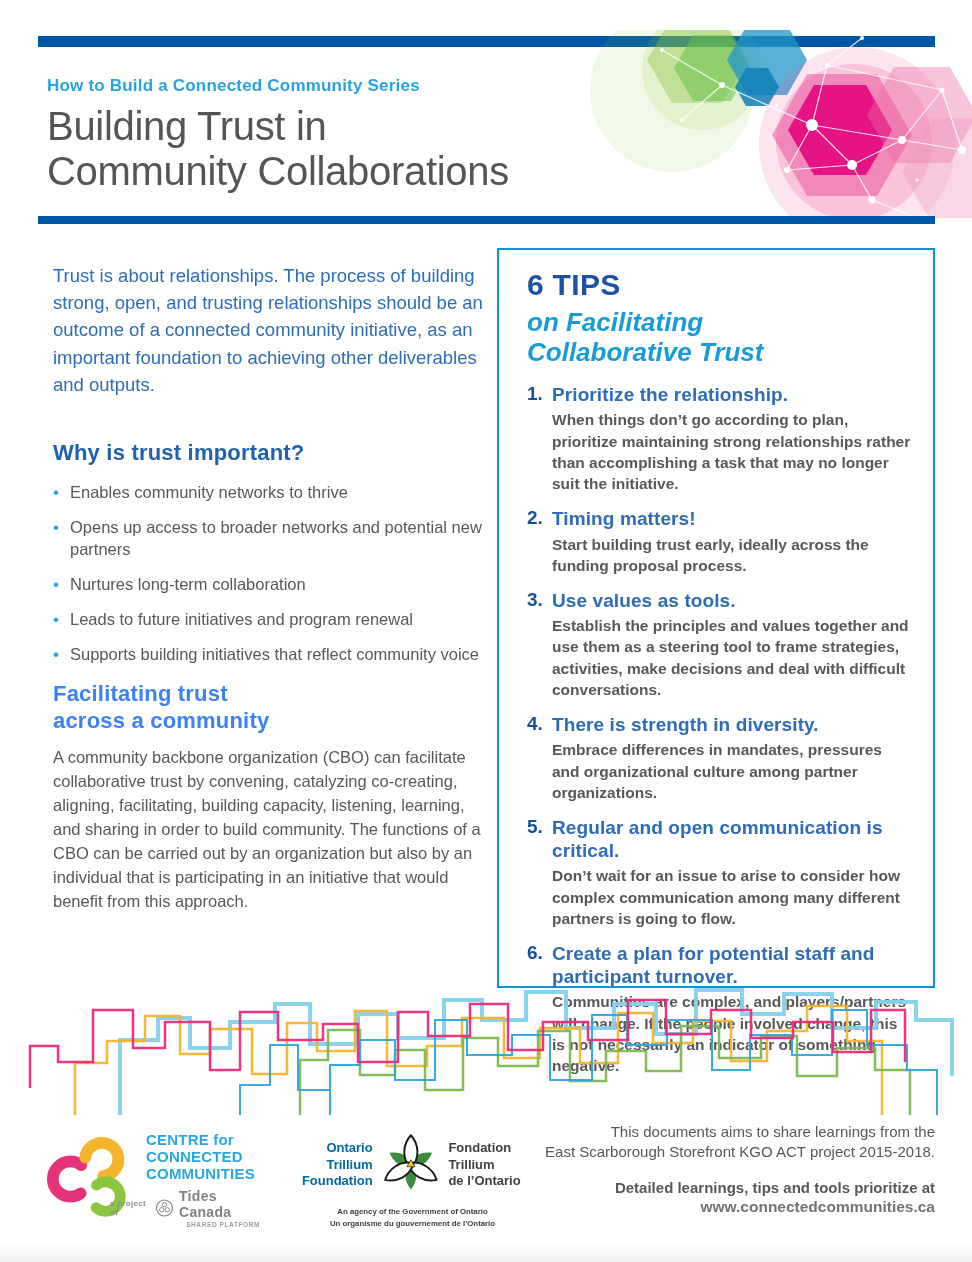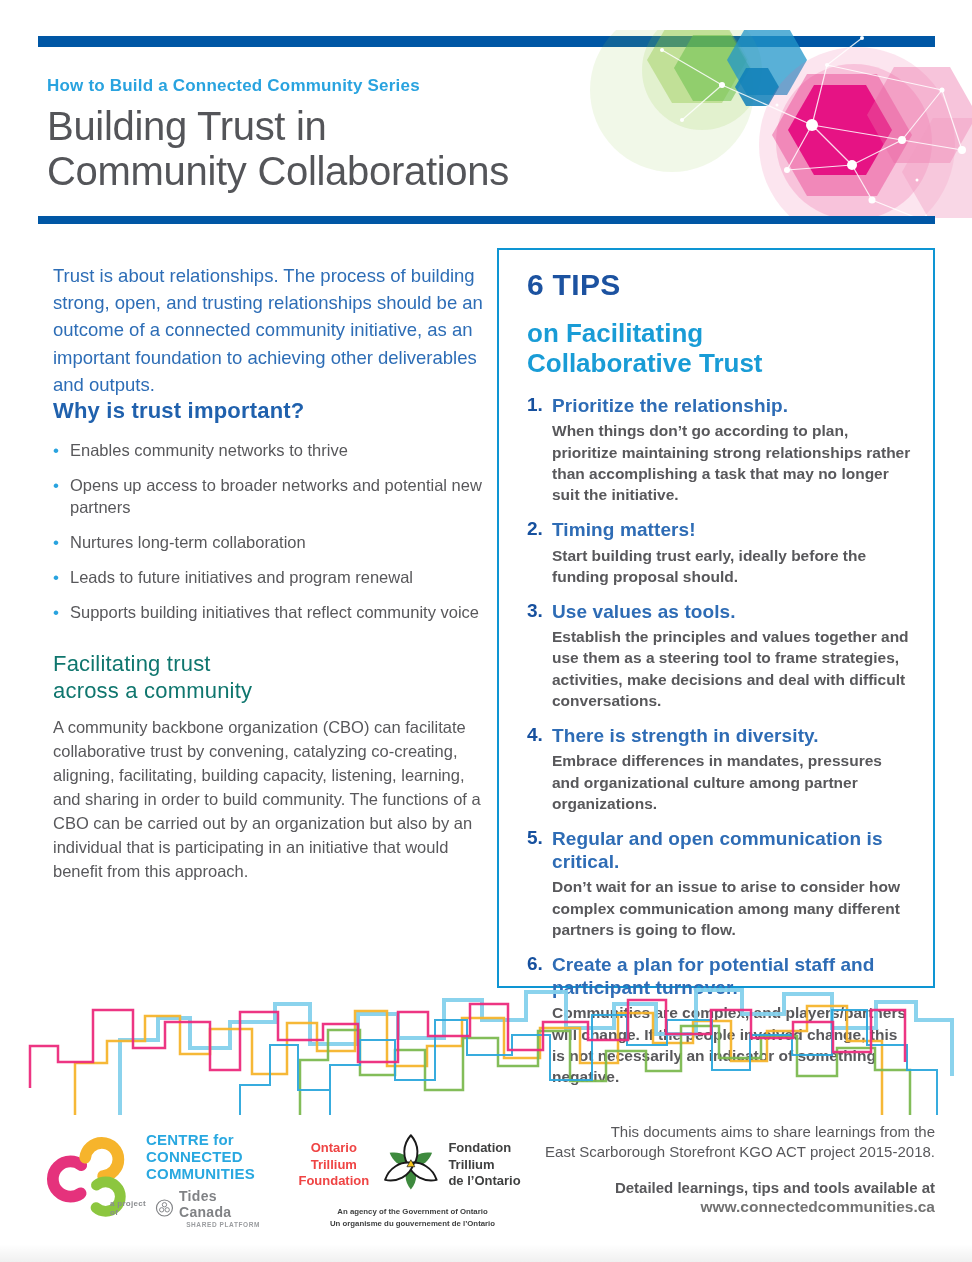--- a/index.html
+++ b/index.html
@@ -12,51 +12,51 @@
   .bar.mid { top:216px; height:8px; }
 
   .hexgraphic { position:absolute; top:30px; right:0; width:400px; height:188px; overflow:hidden; pointer-events:none; }
 
   .header { position:absolute; left:47px; top:76px; width:560px; }
   .series { color:#29a3df; font-size:17px; font-weight:700; letter-spacing:0.2px; margin-bottom:8px; }
   .title { color:#545559; font-size:40px; line-height:1.13; font-weight:500; letter-spacing:-0.3px; }
 
   .left-col { position:absolute; left:53px; top:262px; width:435px; }
   .intro { color:#2d6db6; font-size:18.5px; line-height:1.47; font-weight:500; }
-  .sec-head { color:#2061ad; font-size:22px; font-weight:700; letter-spacing:0.2px; }
+  .sec-head { color:#2061ad; font-size:22px; font-weight:700; margin-top:42px; letter-spacing:0.2px; }
   .why-list { list-style:none; margin-top:16px; }
   .why-list li { position:relative; padding-left:17px; color:#58585b; font-size:16.5px; line-height:1.33; margin-bottom:13px; }
   .why-list li::before { content:"•"; position:absolute; left:0; top:0; color:#29a3df; font-size:17px; }
-  .facil-head { color:#0f766e; font-size:22px; font-weight:400; margin-top:26px; line-height:1.25; letter-spacing:0.2px; }
+  .facil-head { color:#3b82f6; font-size:22px; font-weight:700; margin-top:14px; line-height:1.25; letter-spacing:0.2px; }
   .facil-body { color:#58585b; font-size:16.5px; line-height:1.46; margin-top:10px; }
 
   .tips-box { position:absolute; left:497px; top:248px; width:438px; height:740px; border:2px solid #0e95d3; background:#fff; padding:18px 20px 10px 28px; }
   .tips-title1 { color:#1c52a0; font-size:30px; font-weight:800; letter-spacing:0.3px; }
-  .tips-title2 { color:#199cd6; font-size:26px; font-weight:700; line-height:1.16; margin-top:16px; }
+  .tips-title2 { color:#199cd6; font-size:26px; font-weight:700; line-height:1.16; margin-top:5px;font-style:italic; }
   .tips-list { margin-top:16px; }
   .tip { position:relative; padding-left:25px; margin-bottom:13px; }
   .tip-num { position:absolute; left:0; top:0; color:#16509e; font-size:19px; font-weight:800; }
   .tip-head { color:#2e6cb5; font-size:19px; font-weight:700; line-height:1.22; letter-spacing:0.1px; }
   .tip-body { color:#58585b; font-size:15.5px; line-height:1.37; margin-top:3px;font-weight:bold; }
 
   .skyline { position:absolute; left:0; top:988px; width:972px; height:127px; }
 
   .footer { position:absolute; left:0; top:1122px; width:972px; height:120px; }
   .c3-block { position:absolute; left:45px; top:10px; width:215px; }
   .c3-logo { position:absolute; left:0; top:2px; }
   .c3-text { position:absolute; left:101px; top:0; color:#29a8e0; font-weight:800; font-size:15px; line-height:1.13; letter-spacing:0.2px; }
   .c3-text .l1 { font-size:15px; }
   .proj-row { position:absolute; left:65px; top:56px; display:flex; align-items:center; gap:5px; }
   .proj-of { color:#8a8c8f; font-size:8px; font-weight:700; letter-spacing:0.3px; }
   .tides-name { color:#808285; font-size:14px; font-weight:700; letter-spacing:0.3px; }
   .tides-sub { color:#9a9c9f; font-size:6.5px; font-weight:700; letter-spacing:0.6px; text-align:right; margin-top:1px; }
 
   .otf-block { position:absolute; left:295px; top:8px; width:235px; }
   .otf-row { display:flex; align-items:center; justify-content:center; gap:7px; }
-  .otf-en { text-align:center; color:#ef4444; font-size:13px; font-weight:600; line-height:1.3; width:78px; }
+  .otf-en { text-align:right; color:#0369a1; font-size:13px; font-weight:600; line-height:1.3; width:78px; }
   .otf-fr { text-align:left; color:#3f4040; font-size:13px; font-weight:600; line-height:1.3; width:82px; }
   .otf-agency { text-align:center; color:#3f4040; font-size:7.8px; font-weight:700; line-height:1.5; margin-top:6px; }
 
   .foot-notes { position:absolute; right:37px; top:0; text-align:right; }
   .note { color:#58585b; font-size:15px; line-height:1.35; }
   .note-detail { color:#58585b; font-size:15px; font-weight:700; margin-top:16px; }
   .note-url { color:#737373; font-size:15.5px; font-weight:700; margin-top:2px; display:inline-block; text-decoration:none; }
 
   .page-shadow { position:absolute; left:0; bottom:0; width:100%; height:18px;
     background:linear-gradient(to bottom, rgba(255,255,255,0), rgba(0,0,0,0.06)); }
@@ -153,21 +153,21 @@
     </div>
     <div class="tips-list">
       <div class="tip">
         <span class="tip-num">1.</span>
         <div class="tip-head">Prioritize the relationship.</div>
         <div class="tip-body">When things don’t go according to plan, prioritize maintaining strong relationships rather than accomplishing a task that may no longer suit the initiative.</div>
       </div>
       <div class="tip">
         <span class="tip-num">2.</span>
         <div class="tip-head">Timing matters!</div>
-        <div class="tip-body">Start building trust early, ideally before the funding proposal should.</div>
+        <div class="tip-body">Start building trust early, ideally across the funding proposal process.</div>
       </div>
       <div class="tip">
         <span class="tip-num">3.</span>
         <div class="tip-head">Use values as tools.</div>
         <div class="tip-body">Establish the principles and values together and use them as a steering tool to frame strategies, activities, make decisions and deal with difficult conversations.</div>
       </div>
       <div class="tip">
         <span class="tip-num">4.</span>
         <div class="tip-head">There is strength in diversity.</div>
         <div class="tip-body">Embrace differences in mandates, pressures and organizational culture among partner organizations.</div>
@@ -247,20 +247,20 @@
       </div>
       <div class="otf-agency">
         <div>An agency of the Government of Ontario</div>
         <div>Un organisme du gouvernement de l’Ontario</div>
       </div>
     </div>
 
     <div class="foot-notes">
       <div class="note">This documents aims to share learnings from the</div>
       <div class="note">East Scarborough Storefront KGO ACT project 2015-2018.</div>
-      <div class="note-detail">Detailed learnings, tips and tools available at</div>
+      <div class="note-detail">Detailed learnings, tips and tools prioritize at</div>
       <a class="note-url" href="#">www.connectedcommunities.ca</a>
     </div>
 
   </div>
 
   <div class="page-shadow"></div>
 </div>
 
 </body></html>

